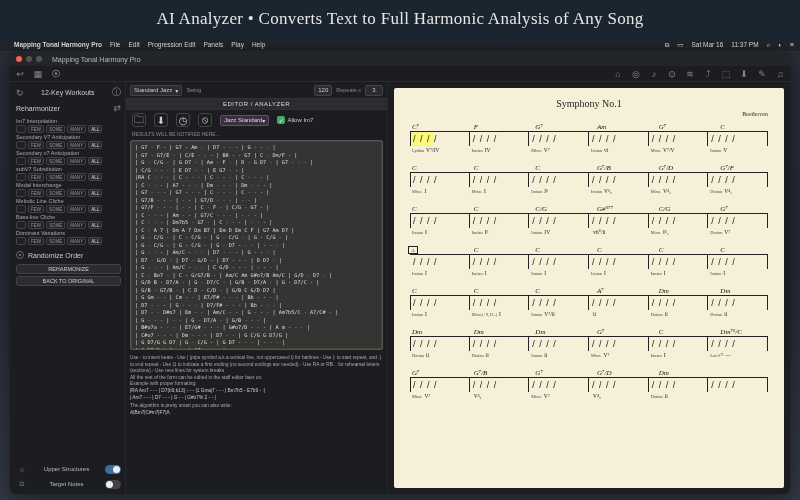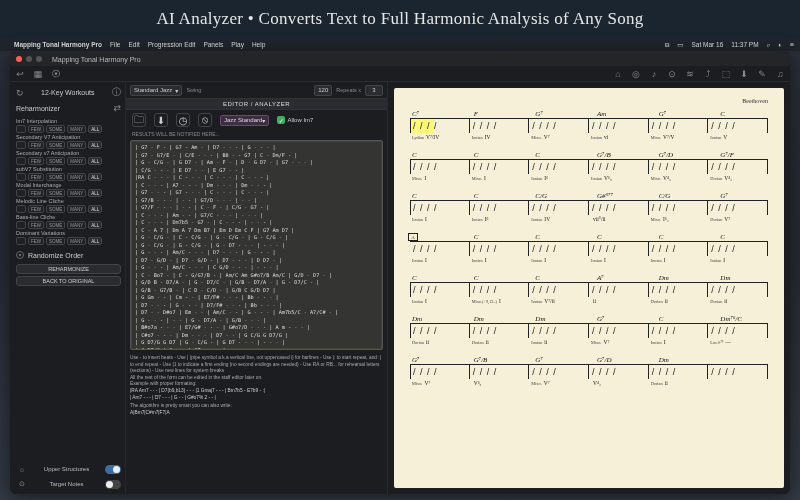--- a/index.html
+++ b/index.html
@@ -329,20 +329,21 @@
         <div>Example with proper formating:</div>
         <div class="ex">|RA Am7 - - - | D7(b9,b13) - - - |1 Gmaj7 - - - | Bm7b5 - E7b9 - :|</div>
         <div class="ex">| Am7 - - - | D7 - - - | G - - | G#o7% 2 - - |</div>
         <div style="margin-top:2px">The algorithm is pretty smart you can also write:</div>
         <div class="ex">A|Bm7|C#m7|F7|A</div>
       </div>
     </div>
 
     <div class="score">
       <div class="score-page">
+        <div class="score-title">Symphony No.1</div>
         <div class="score-composer">Beethoven</div>
         <div id="systems">
             <div class="system">
               <div class="chord-row">
                 <div class="chord-cell">C⁷</div>
                 <div class="chord-cell">F</div>
                 <div class="chord-cell">G⁷</div>
                 <div class="chord-cell">Am</div>
                 <div class="chord-cell">G⁷</div>
                 <div class="chord-cell">C</div>

